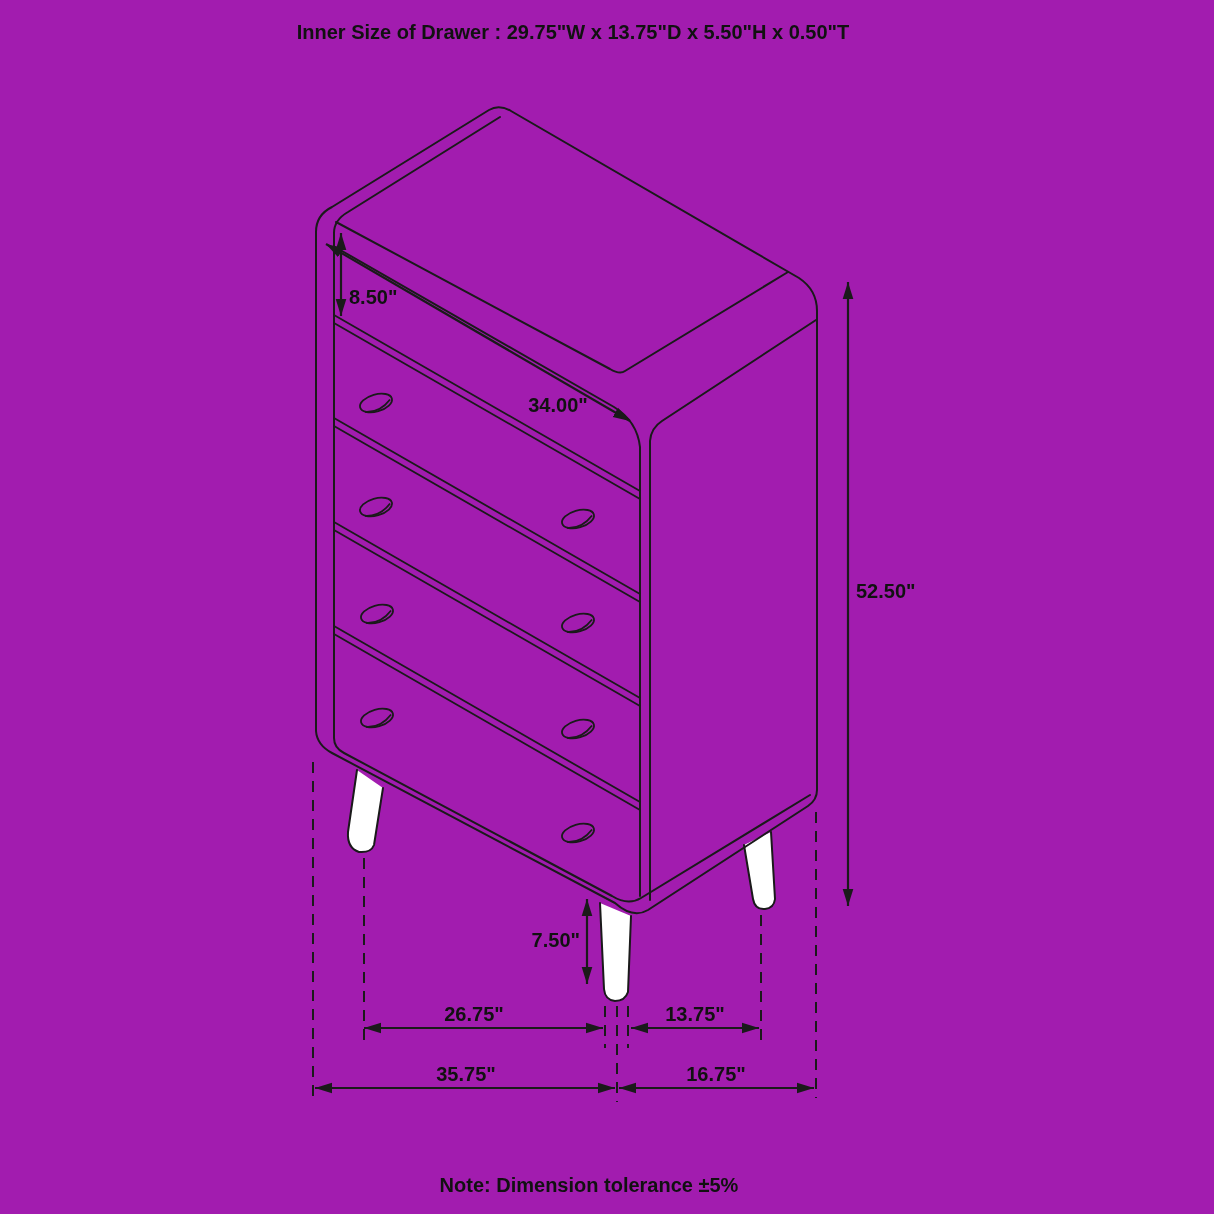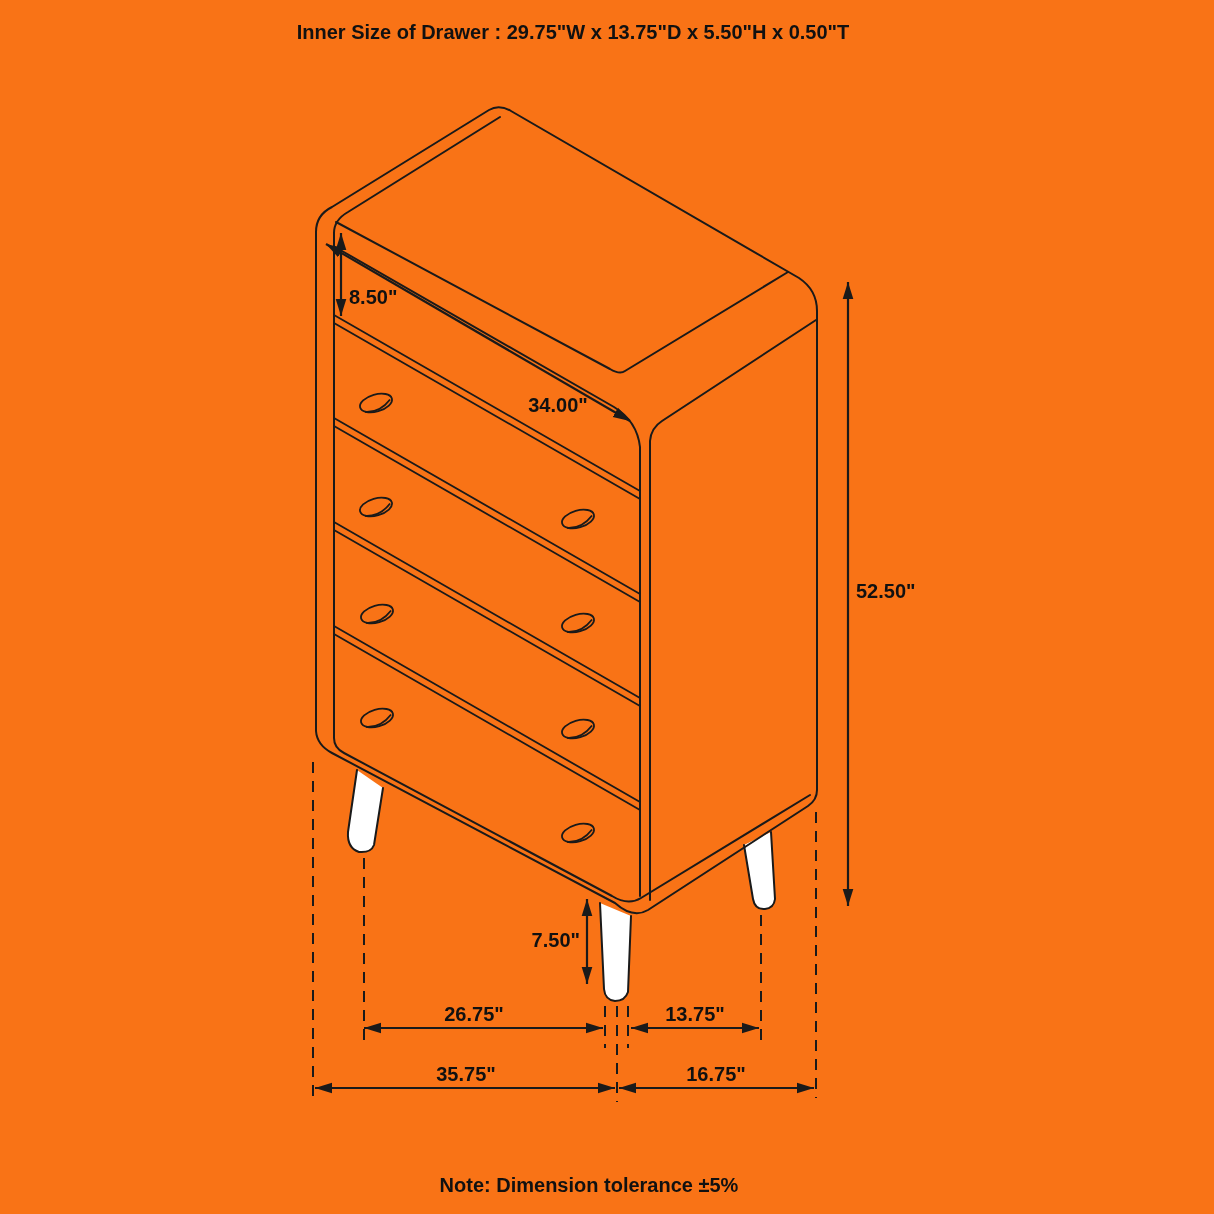--- a/index.html
+++ b/index.html
@@ -1,17 +1,17 @@
 <!DOCTYPE html>
 <html><head>
 <meta charset="utf-8">
 <style>
   html,body{margin:0;padding:0;background:#ffffff;}
   body{width:1214px;height:1214px;font-family:"Liberation Sans",sans-serif;}
-  .stage{position:relative;width:1214px;height:1214px;background:#f97316;overflow:hidden;}
+  .stage{position:relative;width:1214px;height:1214px;background:#a21caf;overflow:hidden;}
   svg{display:block;}
   .cab{fill:none;stroke:#1a1a1a;stroke-width:2;stroke-linecap:round;stroke-linejoin:round;}
   .thin{fill:none;stroke:#1a1a1a;stroke-width:1.8;stroke-linecap:round;}
   .leg{fill:#ffffff;stroke:#1a1a1a;stroke-width:2;stroke-linecap:round;stroke-linejoin:round;}
   .dash{fill:none;stroke:#1a1a1a;stroke-width:2;stroke-dasharray:11 8;}
   .dim{fill:none;stroke:#1a1a1a;stroke-width:2.2;}
   .lbl{fill:#111;font-weight:bold;font-size:20px;font-family:"Liberation Sans",sans-serif;}
   .ttl{fill:#111;font-weight:bold;font-size:20px;font-family:"Liberation Sans",sans-serif;}
 </style>
 </head>

